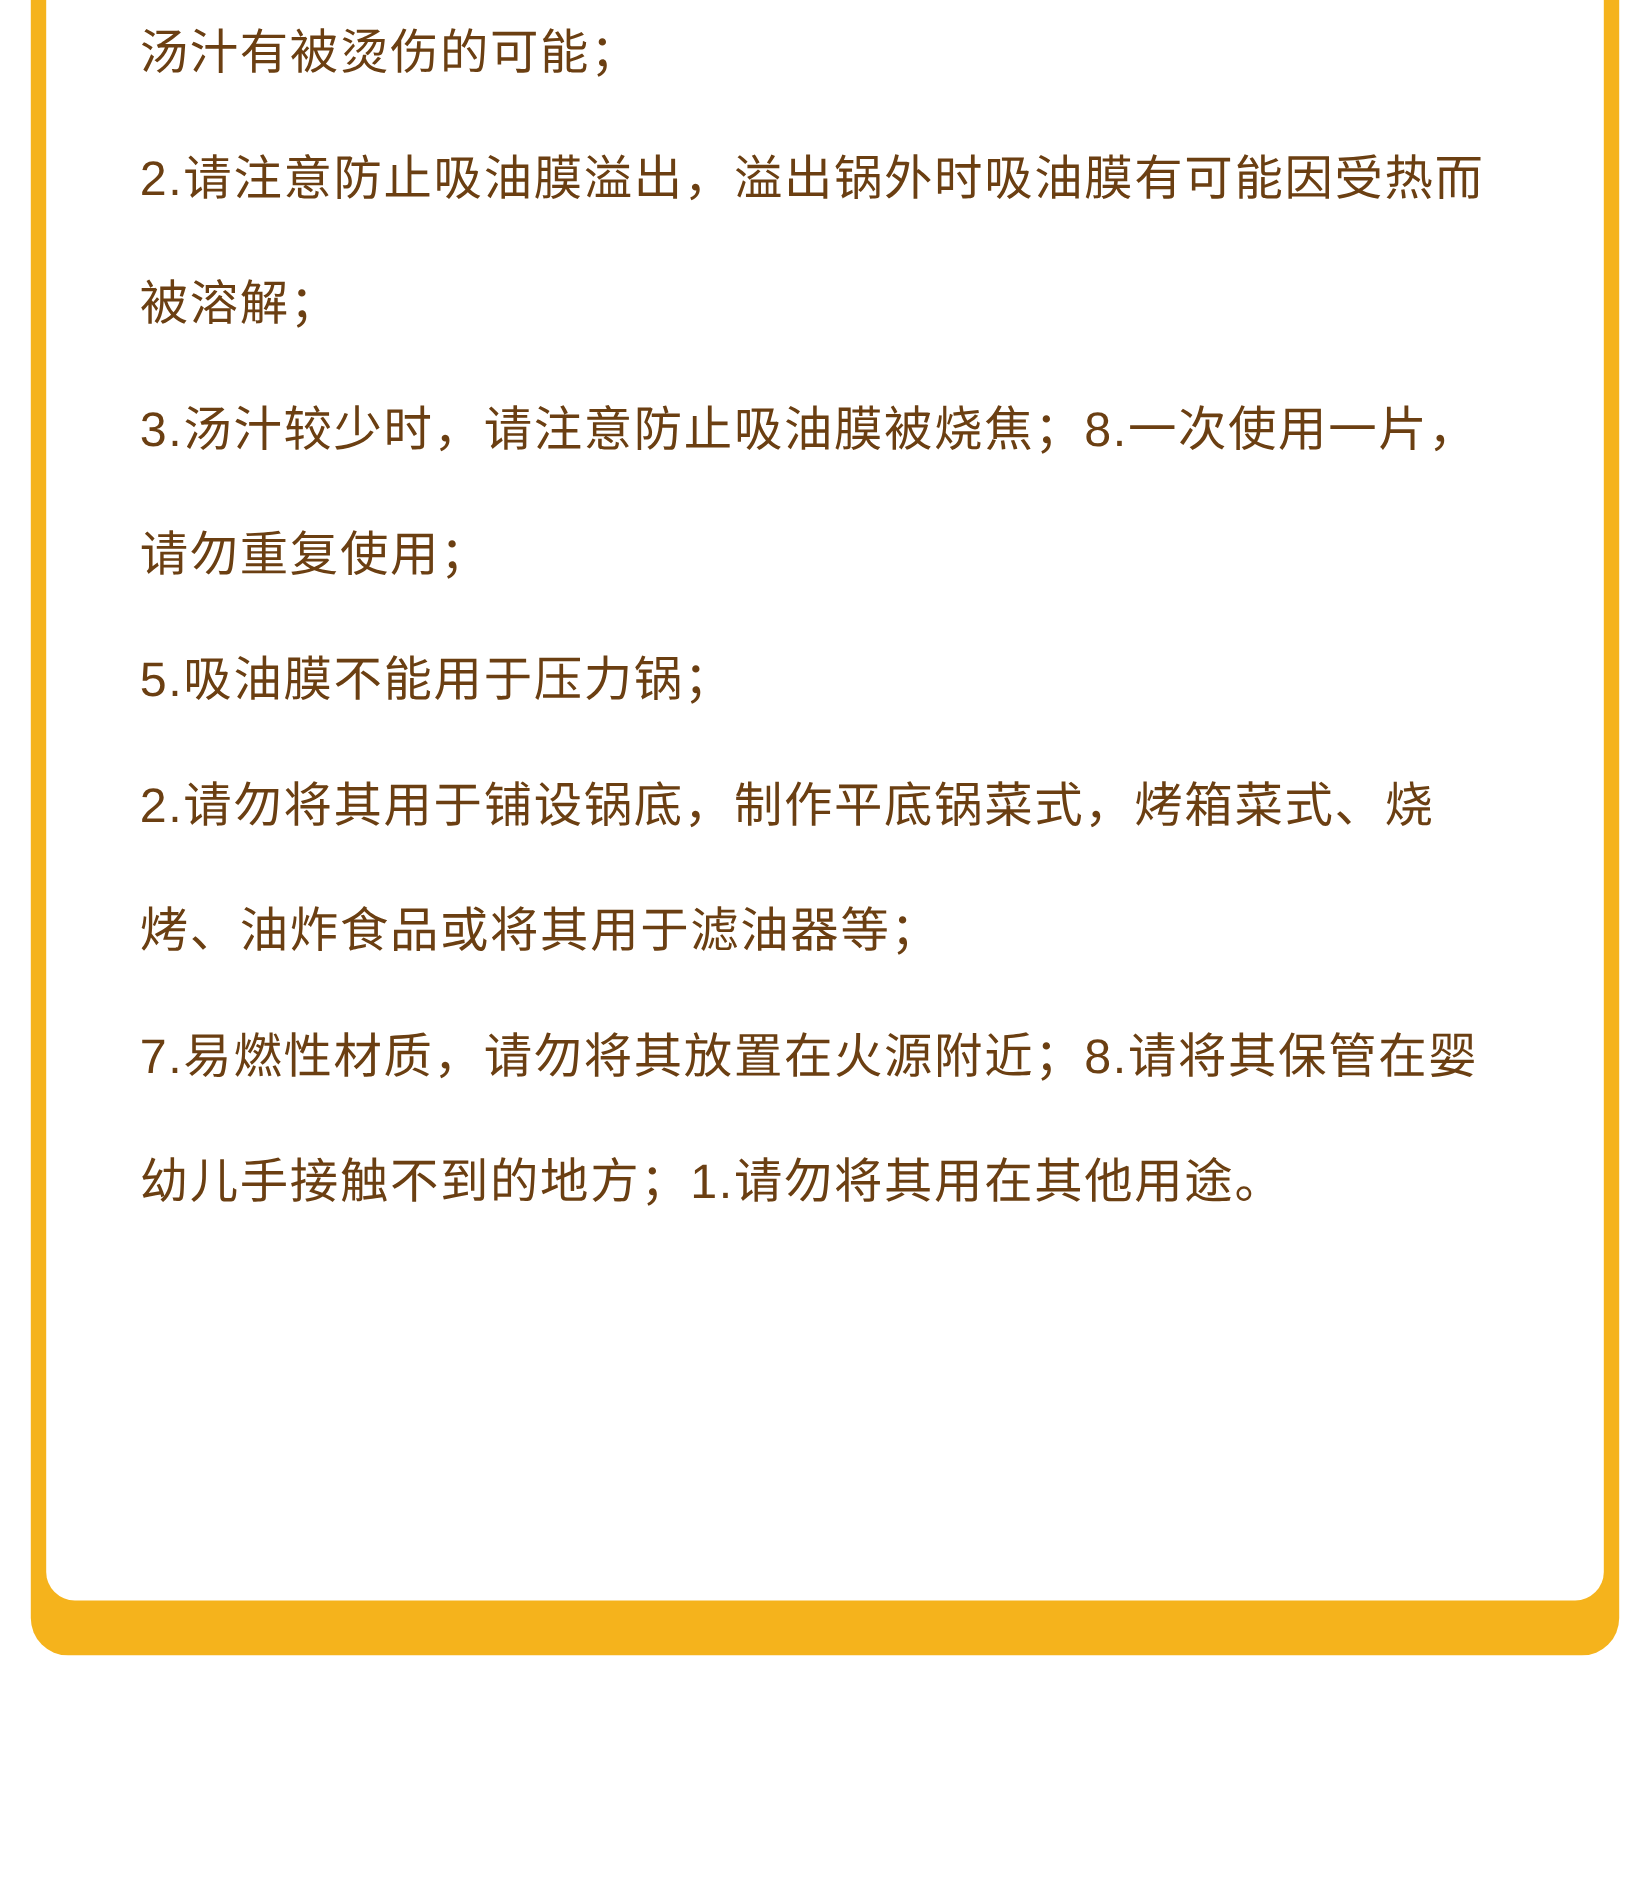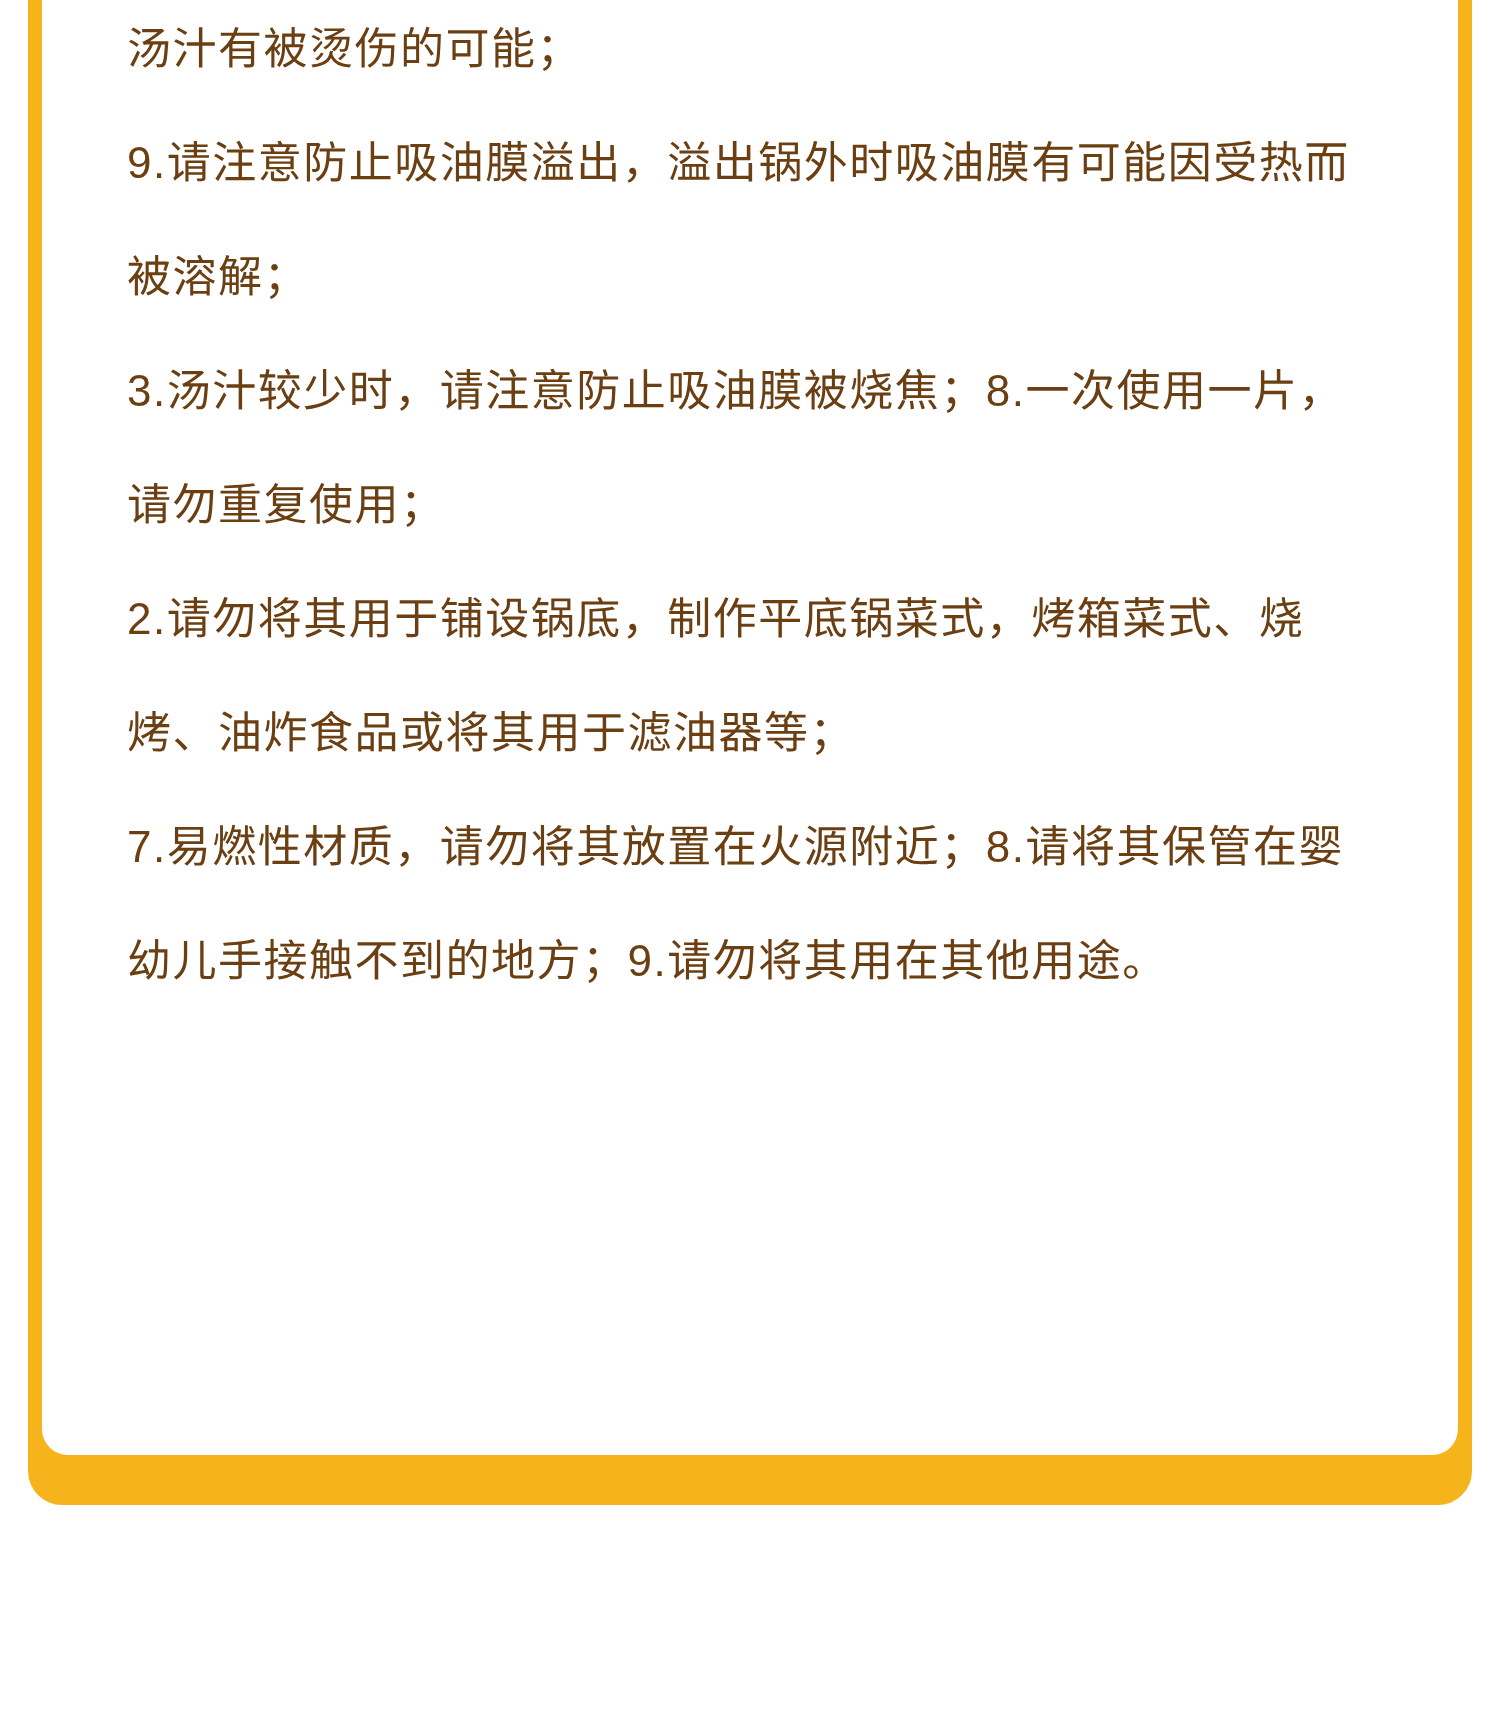--- a/index.html
+++ b/index.html
@@ -78,23 +78,24 @@
 <body>
 
 <div class="page">
 
   <div class="yellow-frame"></div>
 
   <div class="white-card">
 
     <div class="notice-list">
       <div class="notice-line">汤汁有被烫伤的可能；</div>
-      <div class="notice-line">9.请注意防止吸油膜溢出，溢出锅外时吸油膜有可能因受热而被溶解；</div>
+      <div class="notice-line">2.请注意防止吸油膜溢出，溢出锅外时吸油膜有可能因受热而被溶解；</div>
       <div class="notice-line">3.汤汁较少时，请注意防止吸油膜被烧焦；8.一次使用一片，请勿重复使用；</div>
+      <div class="notice-line">5.吸油膜不能用于压力锅；</div>
       <div class="notice-line">2.请勿将其用于铺设锅底，制作平底锅菜式，烤箱菜式、烧烤、油炸食品或将其用于滤油器等；</div>
-      <div class="notice-line">7.易燃性材质，请勿将其放置在火源附近；8.请将其保管在婴幼儿手接触不到的地方；9.请勿将其用在其他用途。</div>
+      <div class="notice-line">7.易燃性材质，请勿将其放置在火源附近；8.请将其保管在婴幼儿手接触不到的地方；1.请勿将其用在其他用途。</div>
     </div>
 
   </div>
 
   <div class="bottom-spacer"></div>
 
 </div>
 
 </body></html>

